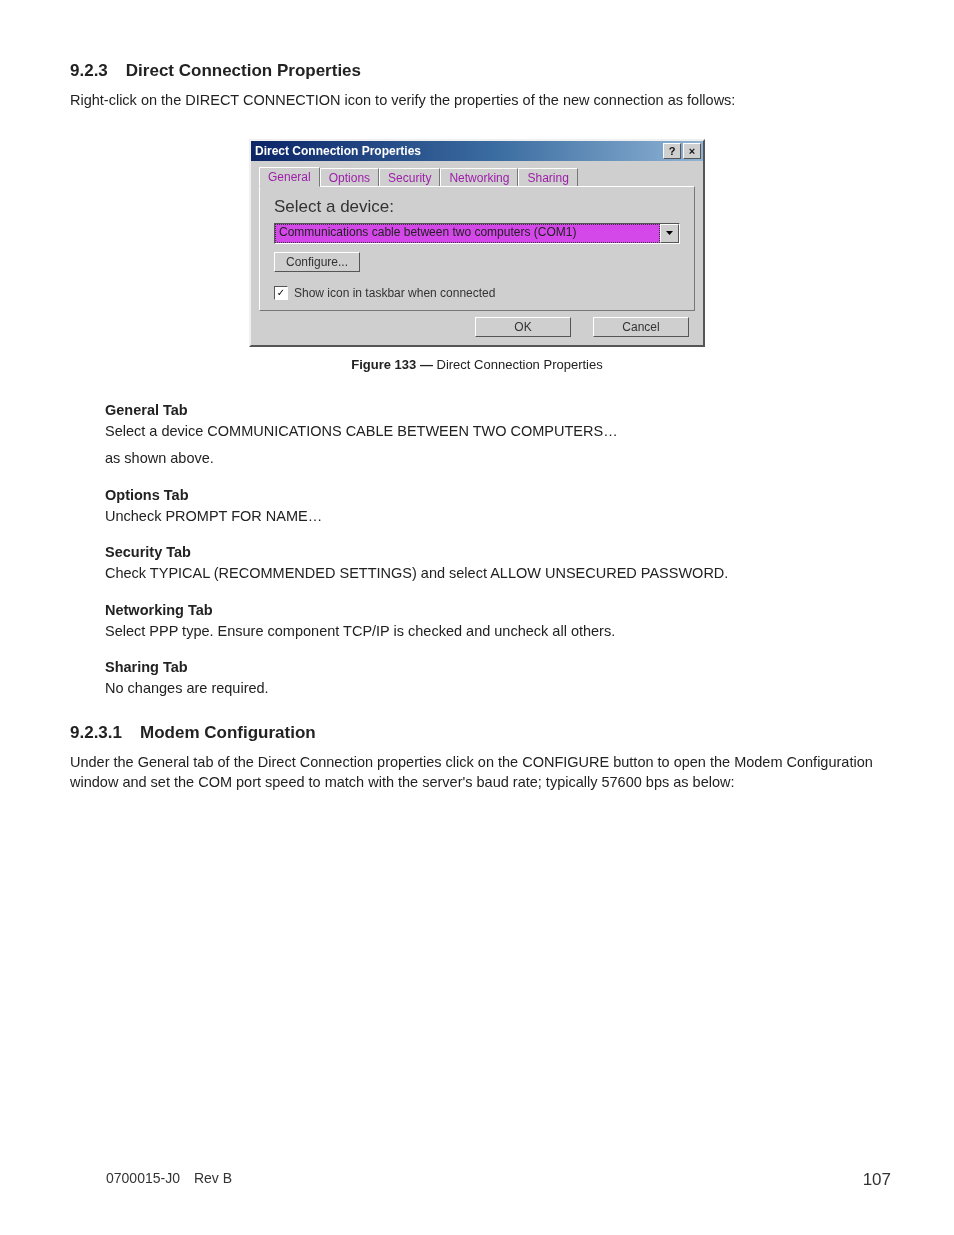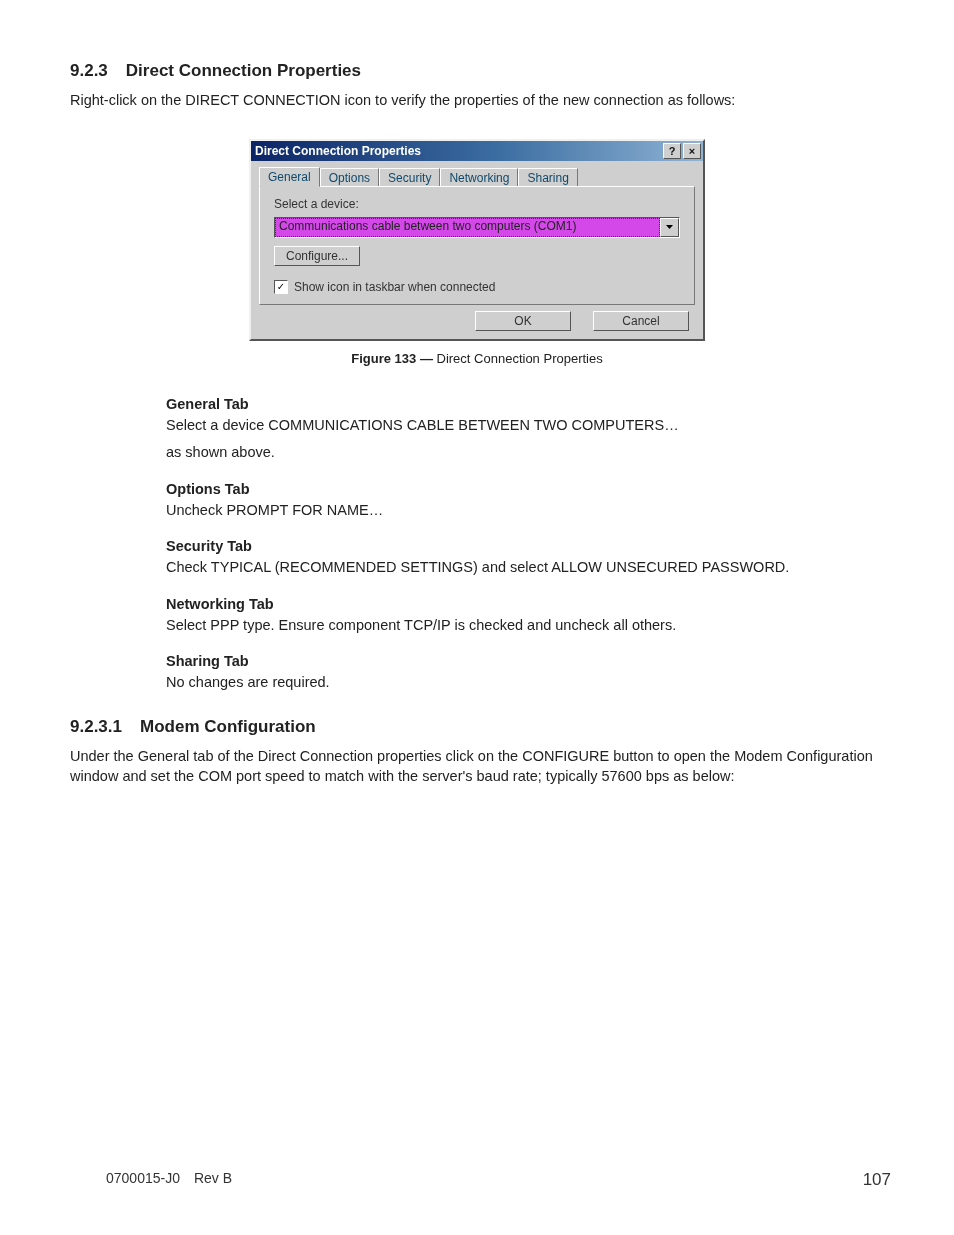--- a/index.html
+++ b/index.html
@@ -19,21 +19,21 @@
     height: 1235px;
     position: relative;
   }
 
   
   .h-num { font-weight: bold; font-size: 17px; }
   .h-row { display: flex; gap: 18px; margin: 6px 0 10px 0; }
   .h-title { font-weight: bold; font-size: 17px; }
 
   .body-indent { margin-left: 62px; }
-  .small-indent { margin-left: 96px; }
+  .small-indent { margin-left: 35px; }
 
   p.body { font-size: 14.5px; line-height: 1.35; margin: 4px 0 8px 0; }
   .tabhdr { font-weight: bold; font-size: 14.5px; margin: 18px 0 4px 0; }
 
   .fig-caption { text-align: center; font-size: 13px; margin: 10px 0 30px 0; }
   .fig-caption b { font-weight: bold; }
 
   
   .dialog-wrap { display: flex; justify-content: center; margin: 28px 0 4px 0; }
   .win {
@@ -79,36 +79,36 @@
     background: #cfcfcf;
   }
   .tabs { display: flex; gap: 0; margin-bottom: -1px; }
   .tab {
     padding: 2px 8px 2px 8px;
     border-top: 1px solid #fff;
     border-left: 1px solid #fff;
     border-right: 1px solid #777;
     background: #cfcfcf;
     font-size: 12px;
-    color: #0c4a6e;
+    color: #a21caf;
     position: relative;
   }
   .tab.active { border-bottom: 1px solid #cfcfcf; z-index: 2; }
   .tab:not(.active){ border-bottom: 1px solid #777; top: 1px; }
   .panel {
     border-top: 1px solid #fff;
     border-left: 1px solid #fff;
     border-right: 1px solid #777;
     border-bottom: 1px solid #777;
     padding: 8px 14px 10px 14px;
     background: #cfcfcf;
     position: relative;
     z-index: 1;
   }
-  .field-label { font-size: 12px; color: #333; margin: 2px 0 6px 0; }
+  .field-label { font-size: 17px; color: #333; margin: 2px 0 6px 0; }
   .dropdown {
     display: flex;
     align-items: stretch;
     border-top: 1px solid #555;
     border-left: 1px solid #555;
     border-right: 1px solid #fff;
     border-bottom: 1px solid #fff;
     background: #fff;
     height: 19px;
     width: 404px;

